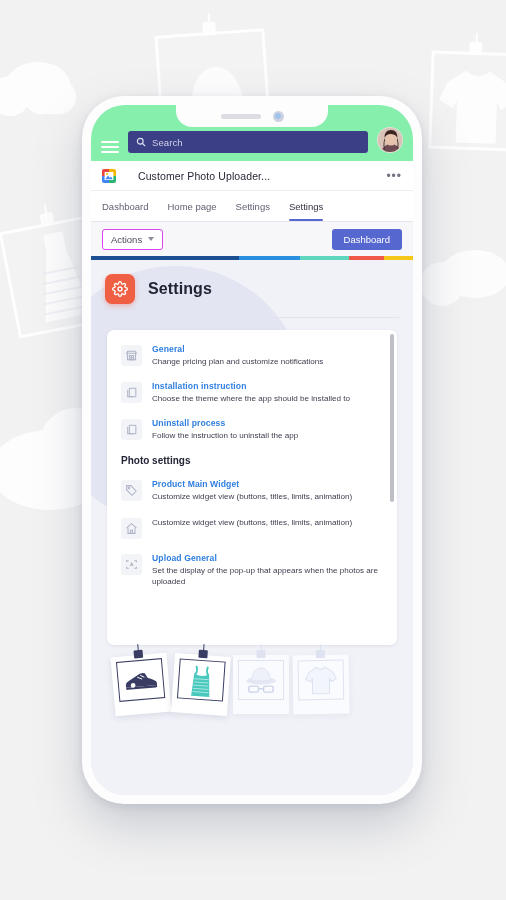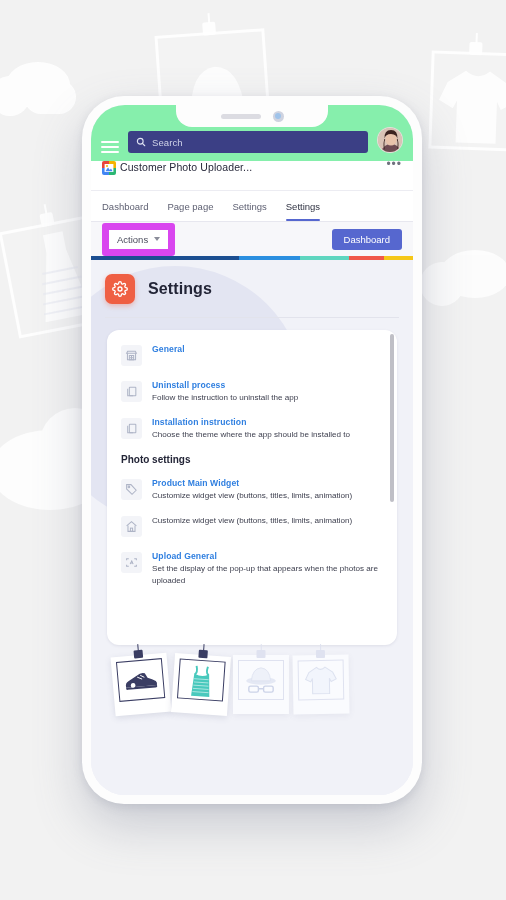--- a/index.html
+++ b/index.html
@@ -95,21 +95,21 @@
   .avatar {
     width: 26px; height: 26px; border-radius: 50%;
     margin-left: 9px; overflow:hidden; flex:none;
     background:#c9b6ad; position:relative;
     border:1px solid rgba(255,255,255,.55);
   }
 
   
   .approw {
     background:#fff; height: 30px;
-    display:flex; padding:0 11px; gap:4px;
+    display:flex; align-items:center; padding:0 11px; gap:22px;
     border-bottom: 1px solid #ececf2;
   }
   .appicon { width:14px;height:14px;border-radius:2px; flex:none; position:relative; overflow:hidden;}
   .apptitle { font-size:10.5px; color:#27283a; flex:1; letter-spacing:.1px;}
   .dots { color:#70727f; font-size:12px; letter-spacing:1px; cursor:pointer; line-height:6px;}
 
   
   .tabs {
     background:#fff; height:31px; display:flex; align-items:center;
     padding:0 11px; gap:19px; border-bottom:1px solid #e7e7ef;
@@ -121,21 +121,21 @@
     content:""; position:absolute; left:0; right:0; bottom:0; height:2px;
     background:#5667cf; border-radius:1px;
   }
 
   
   .actionrow {
     background:#f7f7fa; height:34px; display:flex; align-items:center;
     justify-content:space-between; padding:0 11px;
   }
   .btn-actions {
-    background:#fff; border:7px solid #d946ef; border-radius:3px;
+    background:#fff; border:1px solid #d946ef; border-radius:3px;
     font-size:9.5px; color:#4a4c5c; padding:4px 8px;
     display:flex; align-items:center; gap:6px; cursor:pointer;
   }
   .caret { width:0;height:0;border-left:3.5px solid transparent;border-right:3.5px solid transparent;border-top:4px solid #8a8c99;}
   .btn-dash {
     background:#5667cf; color:#fff; font-size:9.5px; border:none;
     border-radius:3px; padding:5px 12px; cursor:pointer;
   }
 
   
@@ -155,21 +155,21 @@
     display:flex;align-items:center;justify-content:center;flex:none;
     box-shadow:0 2px 5px rgba(239,95,67,.35);
   }
   .page-title { font-size:16px; font-weight:bold; color:#222436; letter-spacing:.1px;}
 
   .sep { position:relative; height:1px; background:#e2e3ec; margin:0 14px; }
 
   
   .cardwrap { position:relative; padding:12px 16px 0 16px; }
   .card {
-    background:#fff; border-radius:12px;
+    background:#fff; border-radius:7px;
     box-shadow:0 1px 3px rgba(80,85,120,.12);
     height: 315px; padding: 14px 2px 0 0;
     overflow:hidden; position:relative;
   }
   .list { padding: 0 14px 0 14px; }
   .item { display:flex; gap:10px; margin-bottom:14px; align-items:flex-start; cursor:pointer;}
   .item-icon {
     width:21px;height:21px;border-radius:3px;background:#f3f4f8;
     display:flex;align-items:center;justify-content:center;flex:none;margin-top:1px;
   }
@@ -297,21 +297,21 @@
           <path d="M3.4 10.2 L6 6.6 L7.8 9 L9 7.6 L10.6 10.2 Z" fill="#4285f4"></path>
           <circle cx="5" cy="5" r="1" fill="#f5b400"></circle>
         </svg>
       </div>
       <div class="apptitle">Customer Photo Uploader...</div>
       <div class="dots">•••</div>
     </div>
 
     <div class="tabs">
       <div class="tab">Dashboard</div>
-      <div class="tab">Page page</div>
+      <div class="tab">Home page</div>
       <div class="tab">Settings</div>
       <div class="tab active">Settings</div>
     </div>
 
     <div class="actionrow">
       <div class="btn-actions">
         <span>Actions</span>
         <span class="caret"></span>
       </div>
       <div class="btn-dash">Dashboard</div>
@@ -350,46 +350,47 @@
                 <svg width="13" height="13" viewBox="0 0 24 24" fill="none" stroke="#aeb4c6" stroke-width="1.9">
                   <path d="M3 8 L5 4 H19 L21 8 Z"></path>
                   <path d="M4.5 8 V20 H19.5 V8"></path>
                   <rect x="8" y="12" width="8" height="8"></rect>
                   <line x1="12" y1="12" x2="12" y2="20"></line>
                   <line x1="8" y1="16" x2="16" y2="16"></line>
                 </svg>
               </div>
               <div class="item-txt">
                 <div class="item-title">General</div>
+                <div class="item-desc">Change pricing plan and customize notifications</div>
               </div>
             </div>
 
             <div class="item">
               <div class="item-icon">
                 <svg width="13" height="13" viewBox="0 0 24 24" fill="none" stroke="#aeb4c6" stroke-width="1.9">
                   <rect x="8" y="4" width="12" height="16" rx="1"></rect>
                   <path d="M5 7 V20 H15"></path>
                 </svg>
               </div>
               <div class="item-txt">
-                <div class="item-title">Uninstall process</div>
-                <div class="item-desc">Follow the instruction to uninstall the app</div>
+                <div class="item-title">Installation instruction</div>
+                <div class="item-desc">Choose the theme where the app should be installed to</div>
               </div>
             </div>
 
             <div class="item">
               <div class="item-icon">
                 <svg width="13" height="13" viewBox="0 0 24 24" fill="none" stroke="#aeb4c6" stroke-width="1.9">
                   <rect x="8" y="4" width="12" height="16" rx="1"></rect>
                   <path d="M5 7 V20 H15"></path>
                 </svg>
               </div>
               <div class="item-txt">
-                <div class="item-title">Installation instruction</div>
-                <div class="item-desc">Choose the theme where the app should be installed to</div>
+                <div class="item-title">Uninstall process</div>
+                <div class="item-desc">Follow the instruction to uninstall the app</div>
               </div>
             </div>
 
             <div class="group-title">Photo settings</div>
 
             <div class="item">
               <div class="item-icon">
                 <svg width="13" height="13" viewBox="0 0 24 24" fill="none" stroke="#aeb4c6" stroke-width="1.9">
                   <path d="M20.6 13.4 L13 21 L3 11 V3 H11 Z"></path>
                   <circle cx="7.2" cy="7.2" r="1.5"></circle>

